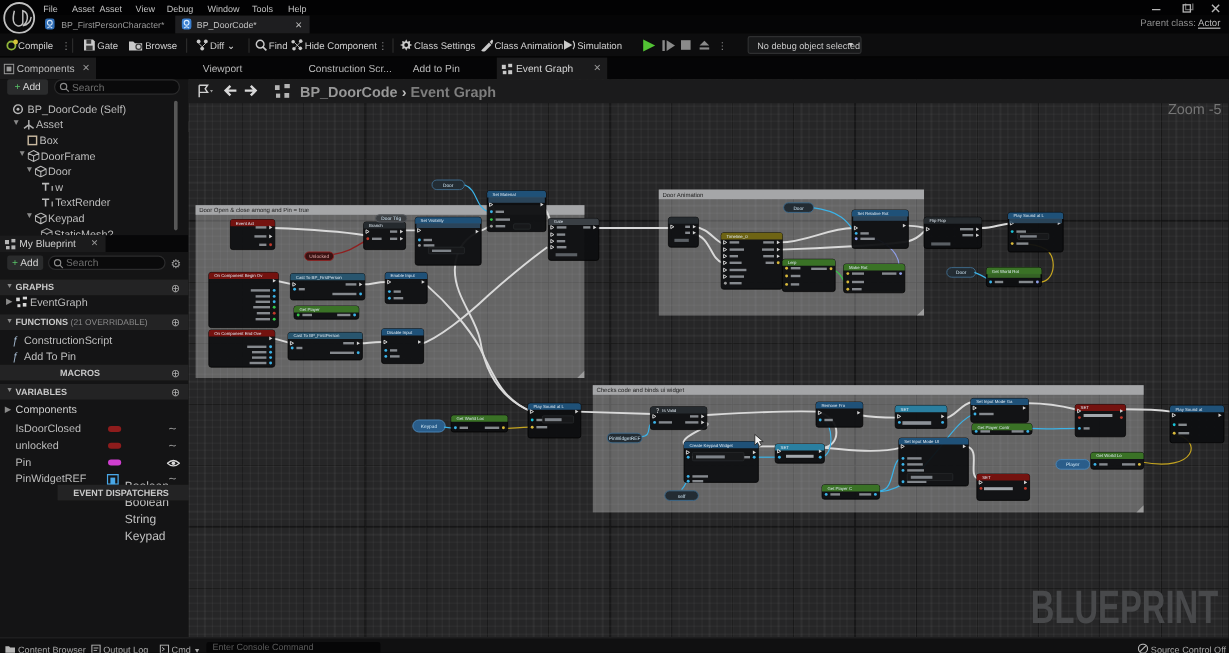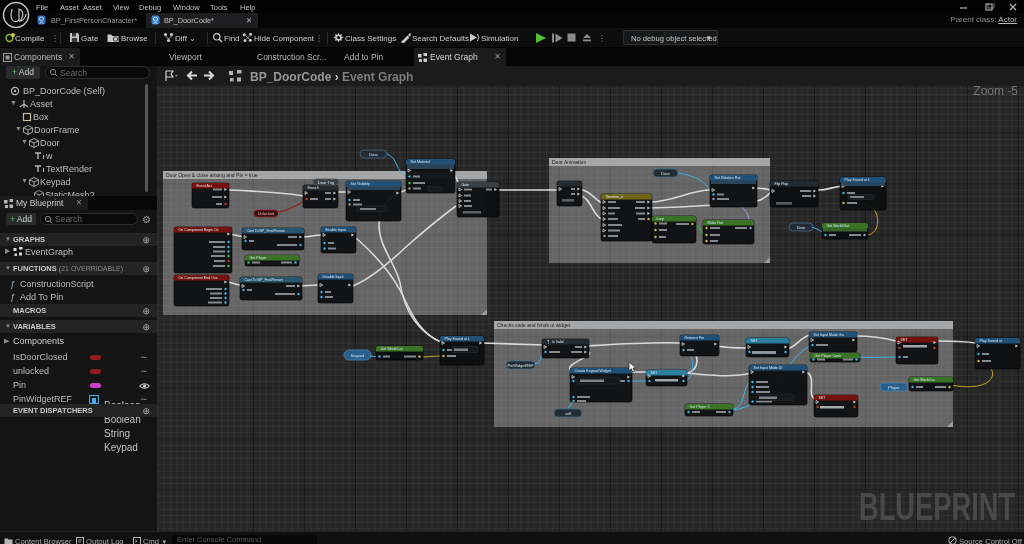--- a/index.html
+++ b/index.html
@@ -165,21 +165,21 @@
   <span class="ti" style="left:81px">Gate</span>
   <span class="ti" style="left:121px">Browse</span>
   <div class="sep" style="left:155px"></div>
   <span class="ti" style="left:175px">Diff ⌄</span>
   <div class="sep" style="left:207px"></div>
   <span class="ti" style="left:224px">Find</span>
   <span class="ti" style="left:254px">Hide Component</span>
   <span class="ti" style="left:315px; color:#9a9a9a">⋮</span>
   <div class="sep" style="left:327px"></div>
   <span class="ti" style="left:345px">Class Settings</span>
-  <span class="ti" style="left:412px">Search Defaults</span>
+  <span class="ti" style="left:412px">Class Animation</span>
   <span class="ti" style="left:481px">Simulation</span>
   <div id="debugsel">
         <span style="position:absolute;left:7px;top:1px;">No debug object selected</span>
         <span style="position:absolute;right:5px;top:1px;font-size:6px;">▼</span>
       </div>
 </div>
 
 <div id="paneltabs">
   <div class="ptab active" style="left:0; width:80px;">
         <svg style="position:absolute;left:3px;top:5px" width="9" height="9">
@@ -296,21 +296,21 @@
           <rect x="6" y="0" width="3.5" height="2.5" fill="#d8d8d8"></rect>
           <rect x="1.5" y="6.5" width="2.5" height="2.5" fill="#d8d8d8"></rect>
           <rect x="6" y="5.5" width="3" height="3" fill="#d8d8d8"></rect>
         </svg>
     <span class="row" style="left:25px; top:181px;">EventGraph</span>
     <div class="shead" style="top:196px;"><span style="position:absolute;left:5px;top:0;color:#8a8a8a;font-size:6px;">▼</span><span style="margin-left:13px;">FUNCTIONS <span style="color:#8a8a8a; font-weight:normal; font-size:7px;">(21 OVERRIDABLE)</span></span><span class="plus">⊕</span></div>
     <span class="row" style="left:10px; top:213px; color:#9fb3c8; font-style:italic; font-size:9px;">ƒ</span>
     <span class="row" style="left:20px; top:213px;">ConstructionScript</span>
     <span class="row" style="left:10px; top:226px; color:#9fb3c8; font-style:italic; font-size:9px;">ƒ</span>
     <span class="row" style="left:20px; top:226px;">Add To Pin</span>
-    <div class="shead" style="top:238px;"><span style="margin-left:13px;">MACROS</span><span class="plus">⊕</span></div>
+    <div class="shead" style="top:238px;padding-left:37px;"><span style="margin-left:13px;">MACROS</span><span class="plus">⊕</span></div>
     <div class="shead" style="top:254px;"><span style="position:absolute;left:5px;top:0;color:#8a8a8a;font-size:6px;">▼</span><span style="margin-left:13px;">VARIABLES</span><span class="plus">⊕</span></div>
     <span class="row" style="left:4px; top:271px; color:#8a8a8a; font-size:7px;">▶</span>
     <span class="row" style="left:13px; top:270px; color:#cfcfcf;">Components</span>
     <span class="row" style="left:13px; top:286px;">IsDoorClosed</span>
     <div class="pill" style="left:90px; top:289px; background:#8e1c1c;"></div>
     <span class="vtype" style="left:104px; top:286px;">Boolean</span>
     <span class="tilde" style="left:140px; top:286px;">∼</span>
     <span class="row" style="left:13px; top:300px;">unlocked</span>
     <div class="pill" style="left:90px; top:303px; background:#8e1c1c;"></div>
     <span class="vtype" style="left:104px; top:300px;">Boolean</span>
@@ -322,21 +322,21 @@
           <path d="M0.5 4 Q5.5 -0.5 10.5 4 Q5.5 8.5 0.5 4 Z" fill="none" stroke="#d8d8d8" stroke-width="1"></path>
           <circle cx="5.5" cy="4" r="1.5" fill="#d8d8d8"></circle>
         </svg>
     <span class="row" style="left:13px; top:328px;">PinWidgetREF</span>
     <svg class="abs" style="left:89px; top:329px;" width="10" height="9">
           <rect x="0.5" y="0.5" width="9" height="8" fill="none" stroke="#49a8e8" stroke-width="1.2"></rect>
           <rect x="3" y="3" width="4" height="5.5" fill="#49a8e8"></rect>
         </svg>
     <span class="vtype" style="left:104px; top:328px; width:34px; overflow:hidden; display:inline-block; white-space:nowrap;">Keypad Widg</span>
     <span class="tilde" style="left:140px; top:328px;">∼</span>
-    <div class="shead" style="top:338px;"><span style="margin-left:13px;">EVENT DISPATCHERS</span><span class="plus">⊕</span></div>
+    <div class="shead" style="top:338px;margin-left:48px;"><span style="margin-left:13px;">EVENT DISPATCHERS</span><span class="plus">⊕</span></div>
   </div>
 </div>
 
 <div id="graph">
   <div id="grid"></div>
   <div id="bcrumb">
     <svg class="abs" style="left:7px;top:4px" width="14" height="12">
           <path d="M2 1 L2 11 M2 1 L9 1 L7 4 L9 7 L2 7" fill="none" stroke="#cfcfcf" stroke-width="1.2"></path>
           <path d="M11 5 l2.5 0 l-1.25 2 z" fill="#9a9a9a"></path>
         </svg>

